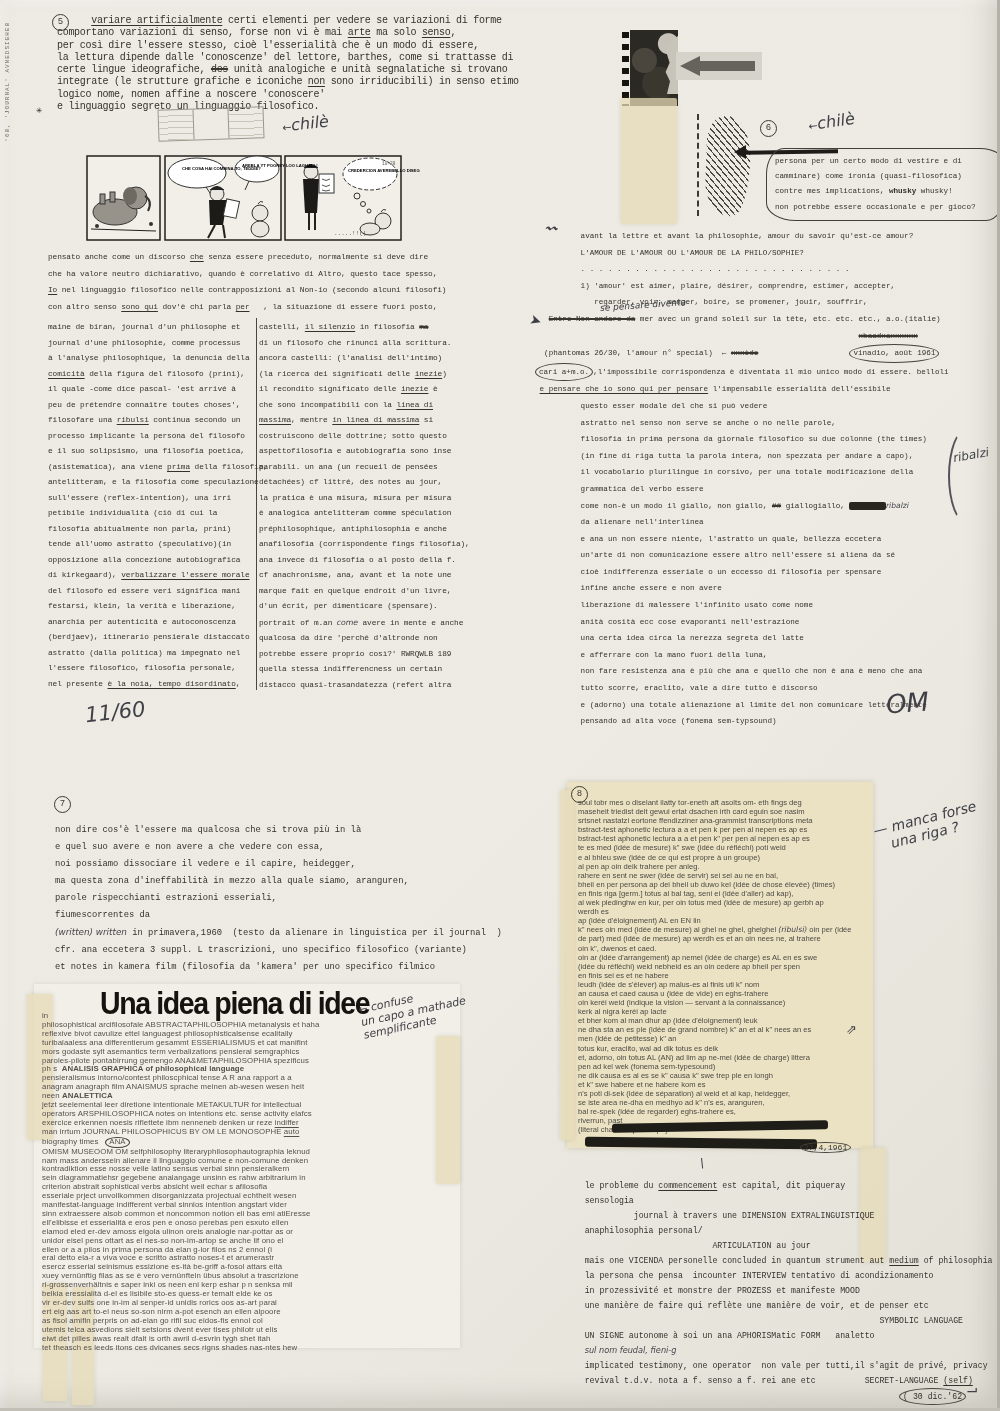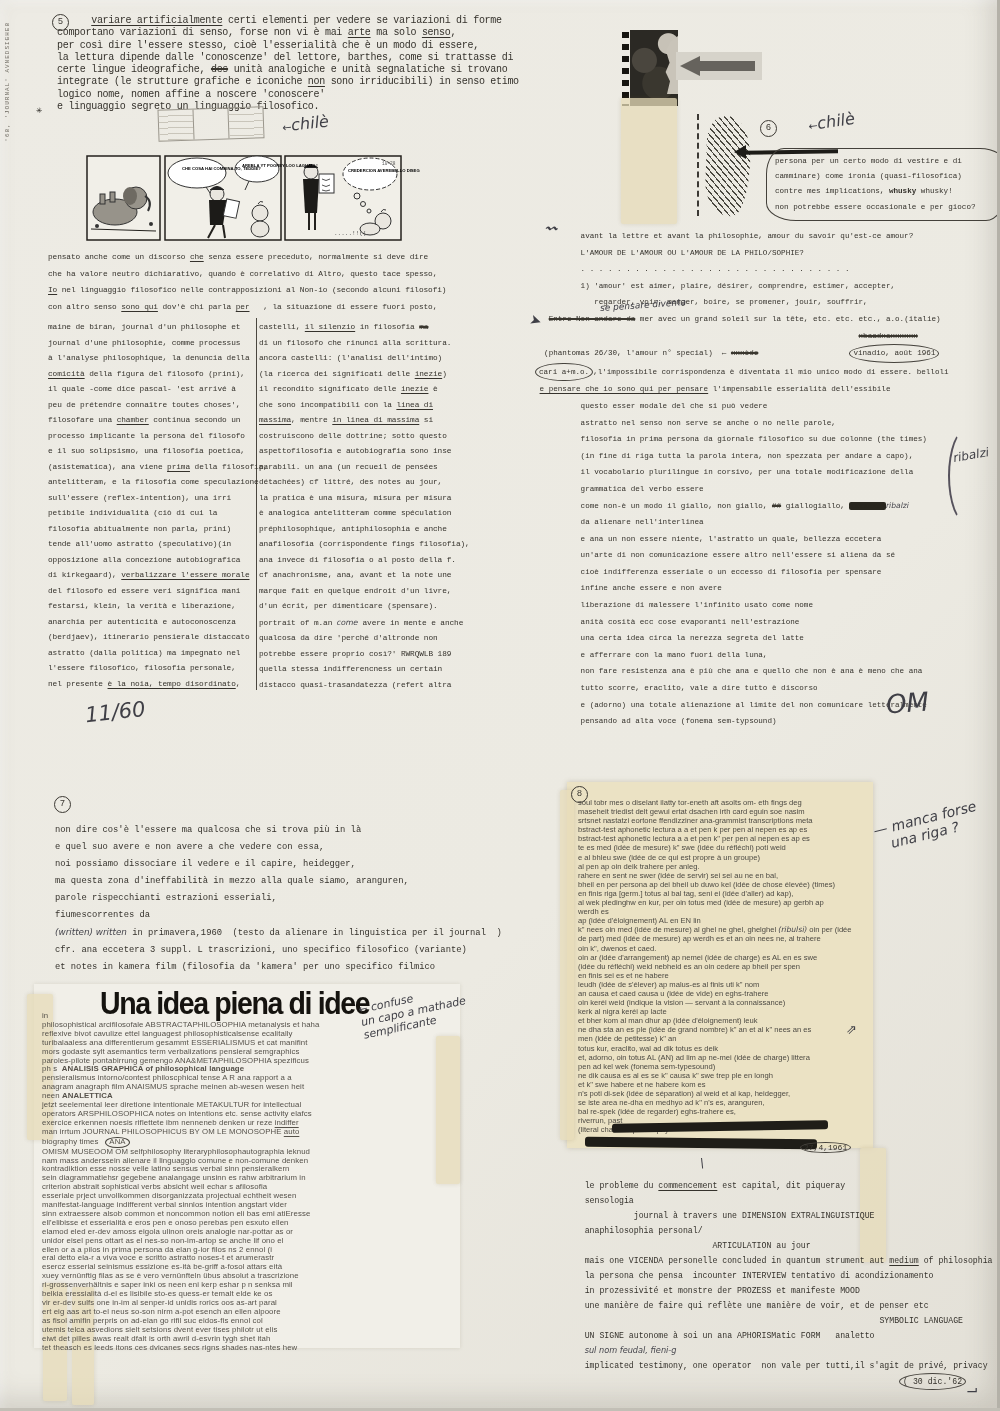--- a/index.html
+++ b/index.html
@@ -120,21 +120,21 @@
       <div class="tl">con altro senso <u>sono qui</u> dov'è chi parla <u>per</u>   , la situazione di essere fuori posto,</div>
     </div>
   <div class="abs vline" style="left:256px;top:318px;width:1px;height:372px;"></div>
   <div class="abs mono cols" style="left:48px;top:320px;width:208px;">
       <div class="tl">maine de biran, journal d'un philosophe et</div>
       <div class="tl">journal d'une philosophie, comme processus</div>
       <div class="tl">à l'analyse philosophique, la denuncia della</div>
       <div class="tl"><u>comicità</u> della figura del filosofo (prini),</div>
       <div class="tl">il quale -come dice pascal- 'est arrivé à</div>
       <div class="tl">peu de prétendre connaître toutes choses',</div>
-      <div class="tl">filosofare una <u>chamber</u> continua secondo un</div>
+      <div class="tl">filosofare una <u>ribulsi</u> continua secondo un</div>
       <div class="tl">processo implicante la persona del filosofo</div>
       <div class="tl">e il suo solipsismo, una filosofia poetica,</div>
       <div class="tl">(asistematica), ana viene <u>prima</u> della filosofia,</div>
       <div class="tl">antelitteram, e la filosofia come speculazione</div>
       <div class="tl">sull'essere (reflex-intention), una irri</div>
       <div class="tl">petibile individualità (ciò di cui la</div>
       <div class="tl">filosofia abitualmente non parla, prini)</div>
       <div class="tl">tende all'uomo astratto (speculativo)(in</div>
       <div class="tl">opposizione alla concezione autobiografica</div>
       <div class="tl">di kirkegaard), <u>verbalizzare l'essere morale</u></div>
@@ -326,20 +326,21 @@
       <div class="tl">    anaphilosophia personal/</div>
       <div class="tl">                              ARTICULATION au jour</div>
       <div class="tl">    mais one VICENDA personelle concluded in quantum strument aut <u>medium</u> of philosophia</div>
       <div class="tl">    la persona che pensa  incounter INTERVIEW tentativo di acondizionamento</div>
       <div class="tl">    in prozessivité et monstre der PROZESS et manifeste MOOD</div>
       <div class="tl">    une manière de faire qui reflète une manière de voir, et de penser etc</div>
       <div class="tl">                                                                SYMBOLIC LANGUAGE</div>
       <div class="tl">    UN SIGNE autonome à soi un ana APHORISMatic FORM   analetto</div>
       <div class="tl">    <span class="hw">sul nom feudal, fieni-g</span></div>
       <div class="tl">    implicated testimony, one operator  non vale per tutti,il s'agit de privé, privacy</div>
+      <div class="tl">    revival t.d.v. nota a f. senso a f. rei ane etc          SECRET-LANGUAGE <u>(self)</u></div>
       <div class="tl">                                                                    <span class="circ">( 30 dic.'62</span></div>
     </div>
   <div class="abs hwnote" style="left:966px;top:1382px;font-size:15px;transform:rotate(180deg);">⌐</div>
 
   <div class="abs" style="left:34px;top:984px;width:426px;height:364px;background:#f1efe8;box-shadow:0 0 4px rgba(100,90,60,.15);"></div>
   <div class="abs tape" style="left:27px;top:994px;width:26px;height:146px;"></div>
   <div class="abs tape" style="left:436px;top:1036px;width:24px;height:148px;"></div>
   <div class="abs tape" style="left:43px;top:1283px;width:24px;height:118px;"></div>
   <div class="abs tape" style="left:72px;top:1287px;width:22px;height:118px;"></div>
   <div class="abs headline" style="left:100px;top:986px;">Una idea piena di idee</div>

